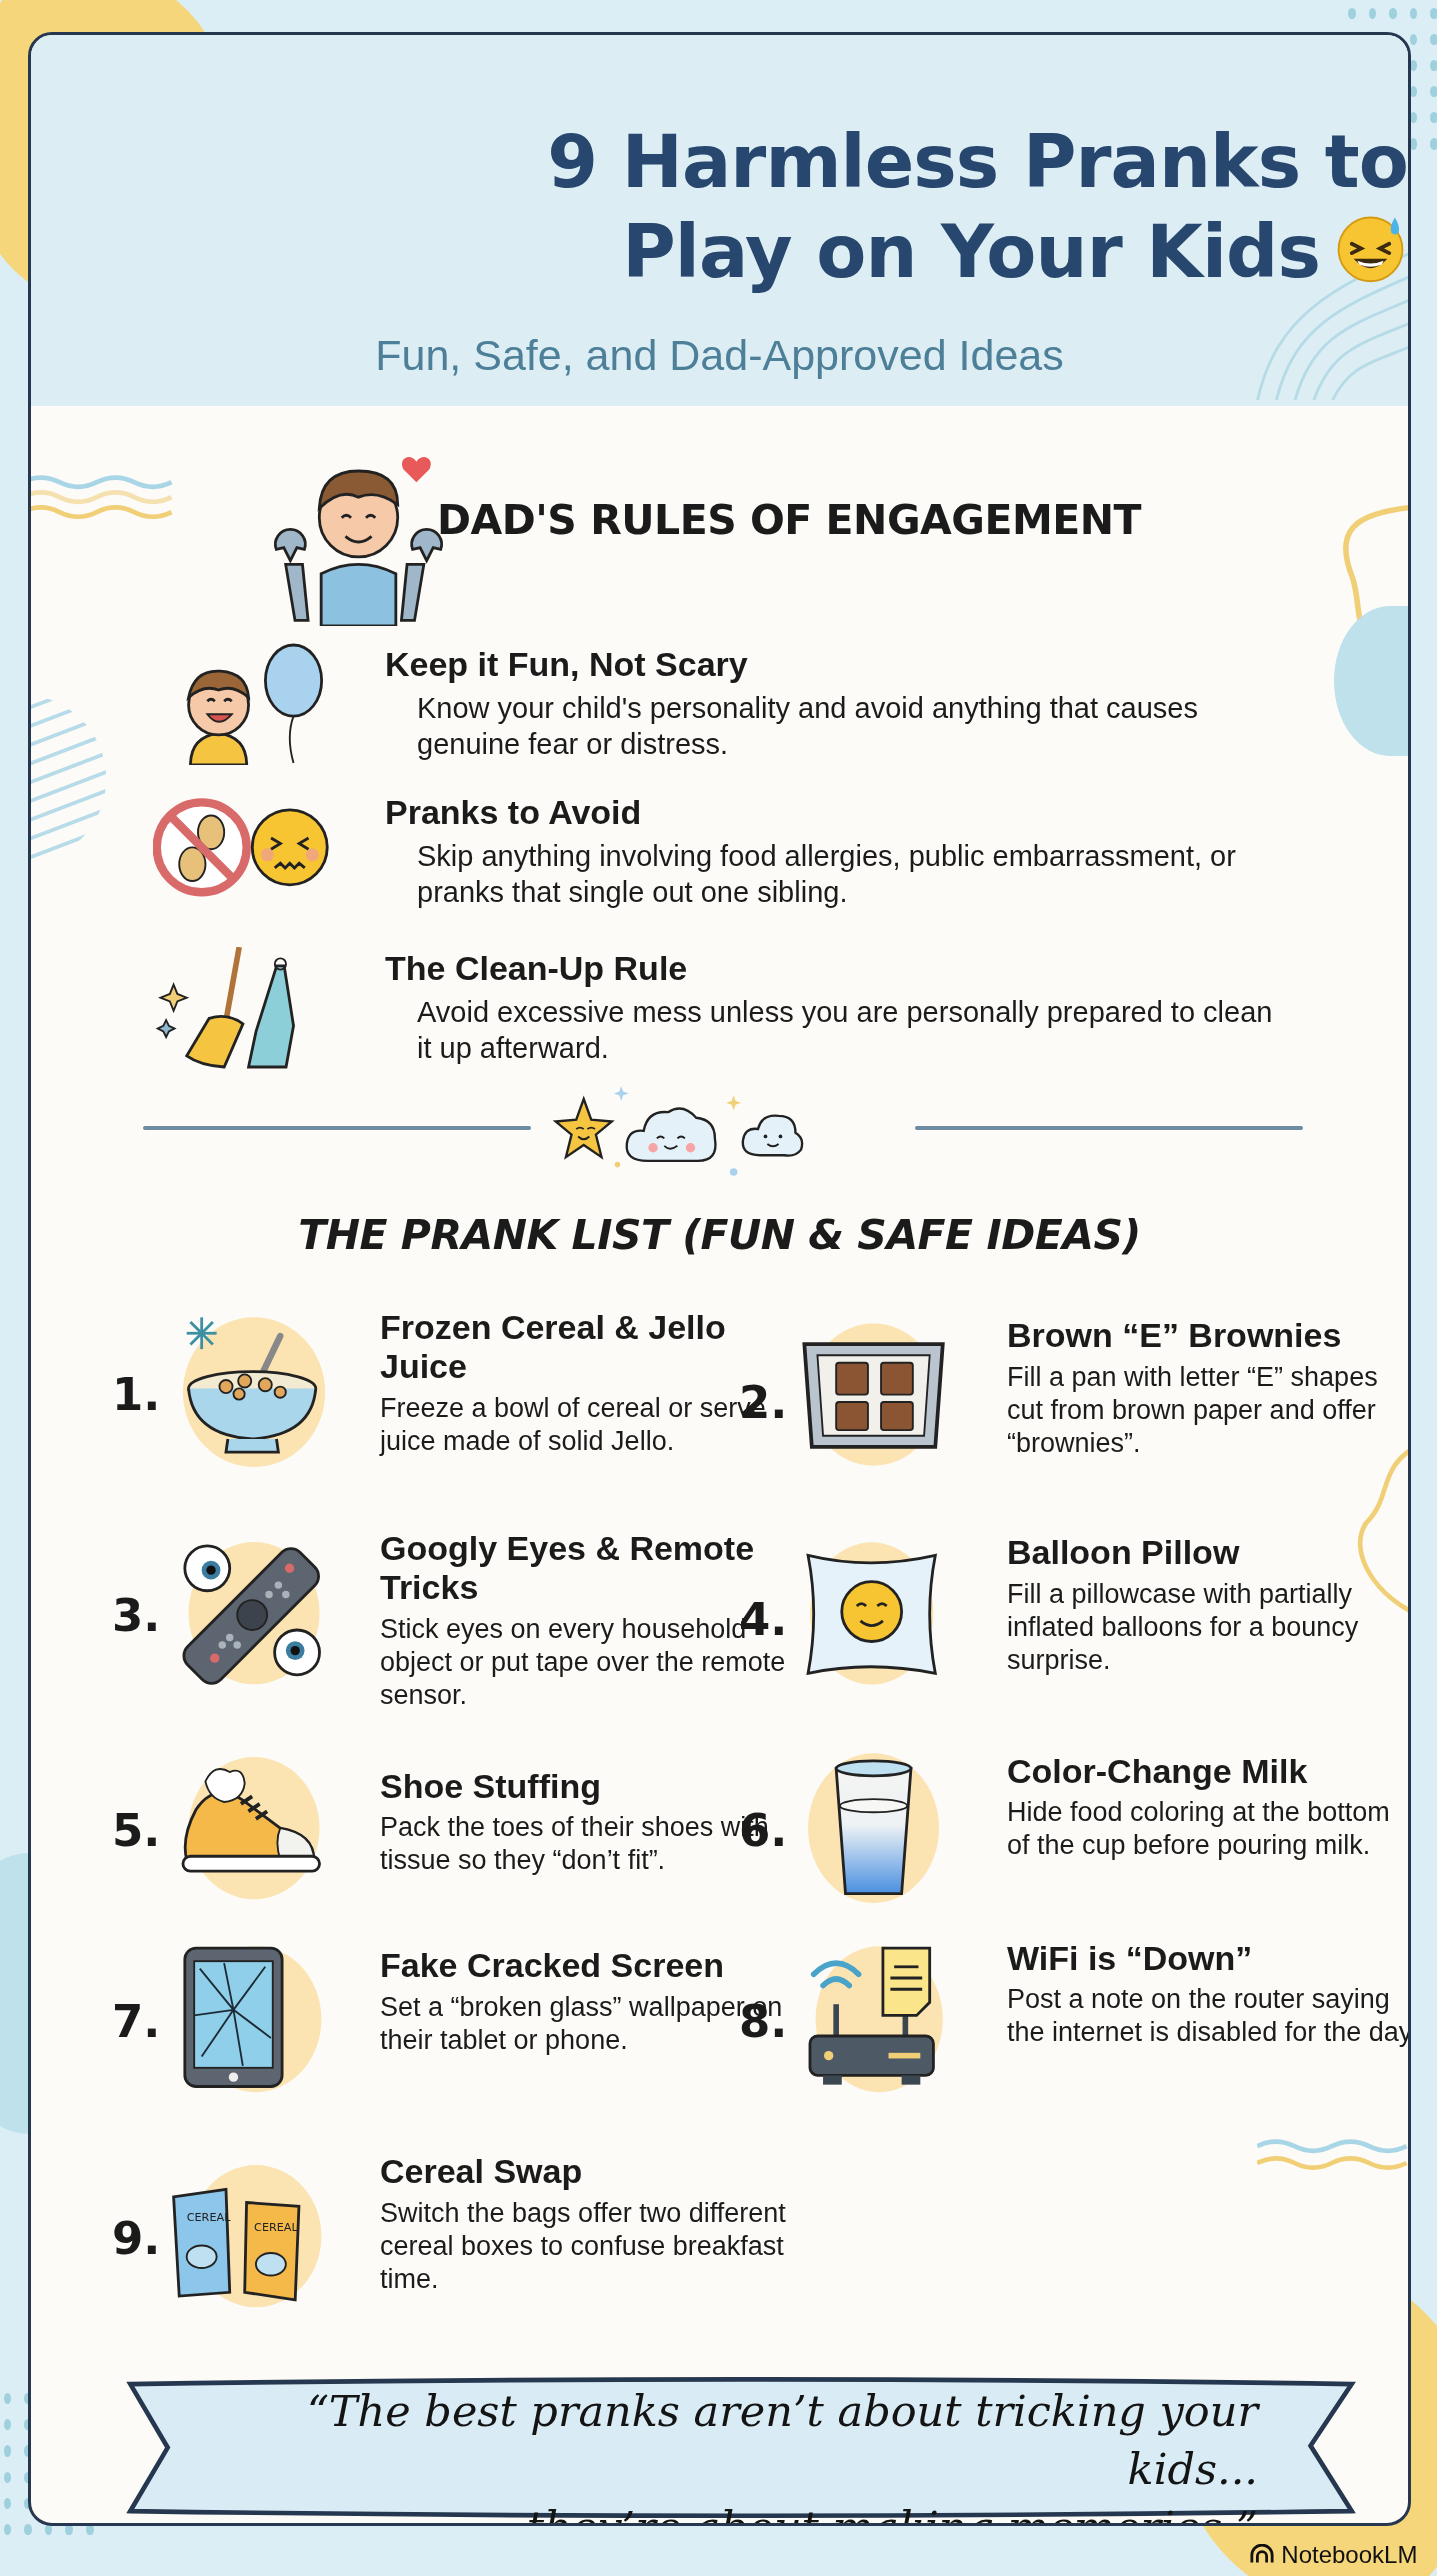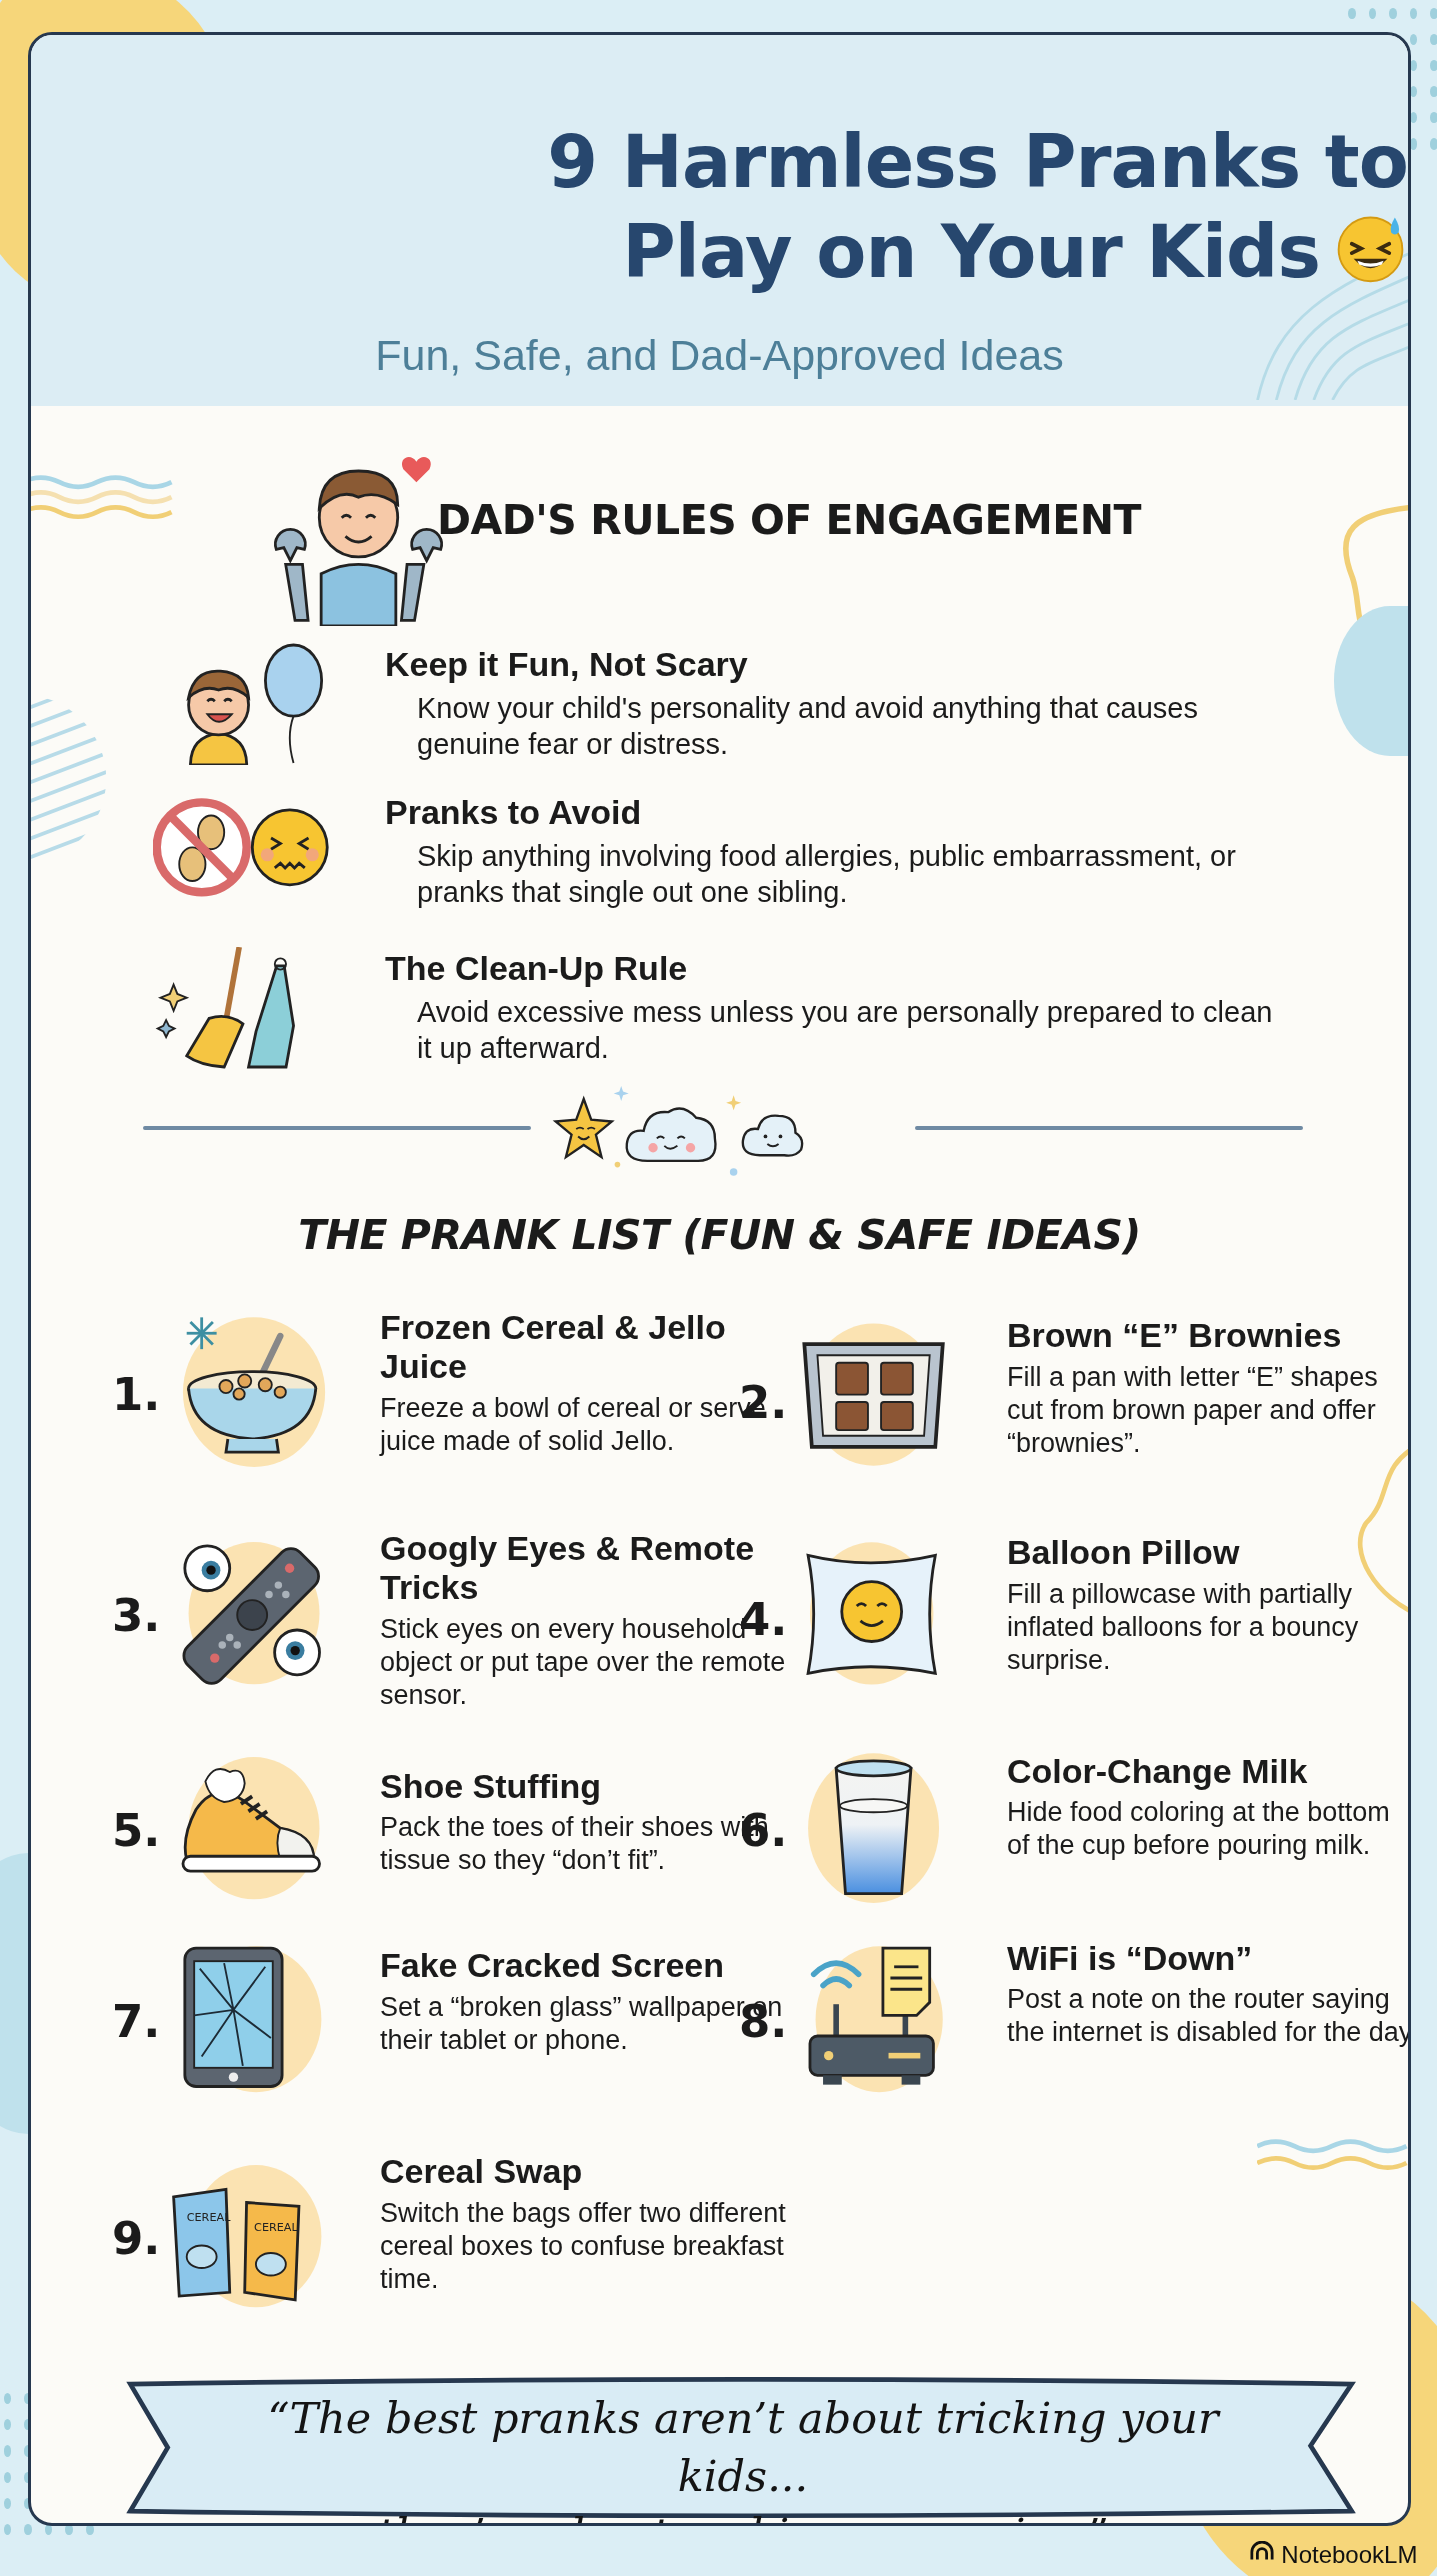--- a/index.html
+++ b/index.html
@@ -63,26 +63,26 @@
   .prank { position: absolute; width: 637px; height: 187px; }
   .prank .num { position: absolute; left: 0; top: 60px; font-size: 45px; font-weight: bold; color: #1b1b1b; font-family: "DejaVu Sans", sans-serif; }
   .prank .pic { position: absolute; left: 56px; top: 0; width: 159px; height: 159px; }
   .prank .pbody { position: absolute; left: 238px; top: 0; width: 412px; margin-left: 30px; }
   .prank .ptitle { font-size: 34px; line-height: 39px; font-weight: bold; color: #1b1b1b; font-family: "Liberation Sans", sans-serif; }
   .prank .pdesc { font-size: 27px; line-height: 33px; color: #1b1b1b; font-family: "Liberation Sans", sans-serif; margin-top: 5.6px; }
 
   .banner { position: absolute; left: 94px; top: 2336px; width: 1232px; height: 155px; }
   .banner svg { position: absolute; left: 0; top: 0; }
   .quote {
-    position: absolute; left: 103px; top: 18px; width: 1030px; text-align: center;
+    position: absolute; left: 103px; top: 11px; width: 1030px; text-align: right;
     font-family: "DejaVu Serif", serif; font-style: italic; font-size: 43px; line-height: 58px; color: #141414;
   }
   .brand {
     position: absolute; right: 20.6px; bottom: 7.5px; font-size: 24px; color: #111;
-    font-family: "Liberation Sans", sans-serif; display: flex; align-items: flex-start; gap: 7.5px;
+    font-family: "Liberation Sans", sans-serif; display: flex; align-items: center; gap: 7.5px;
   }
 </style>
 </head>
 <body>
 
 <div class="deco blob-tl"></div>
 <div class="deco blob-tl2"></div>
 <div class="deco blob-br"></div>
 <div class="deco blob-bl"></div>
 <div class="dots" style="left:1348px;top:7.5px;">

